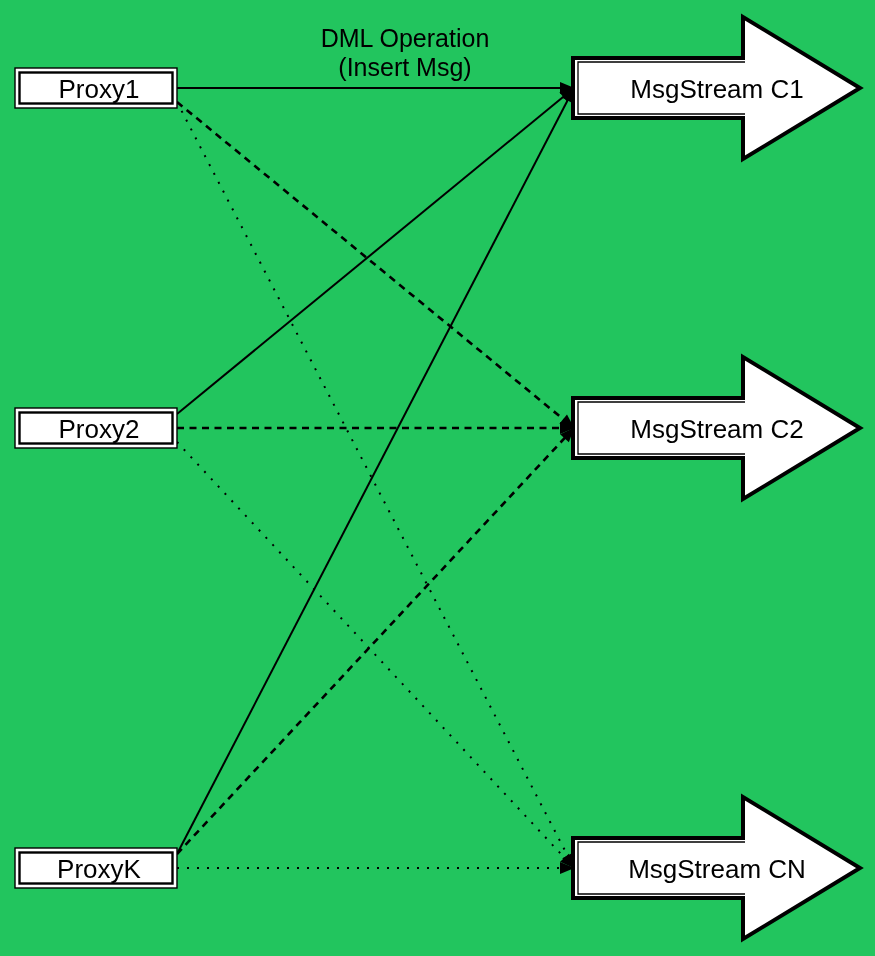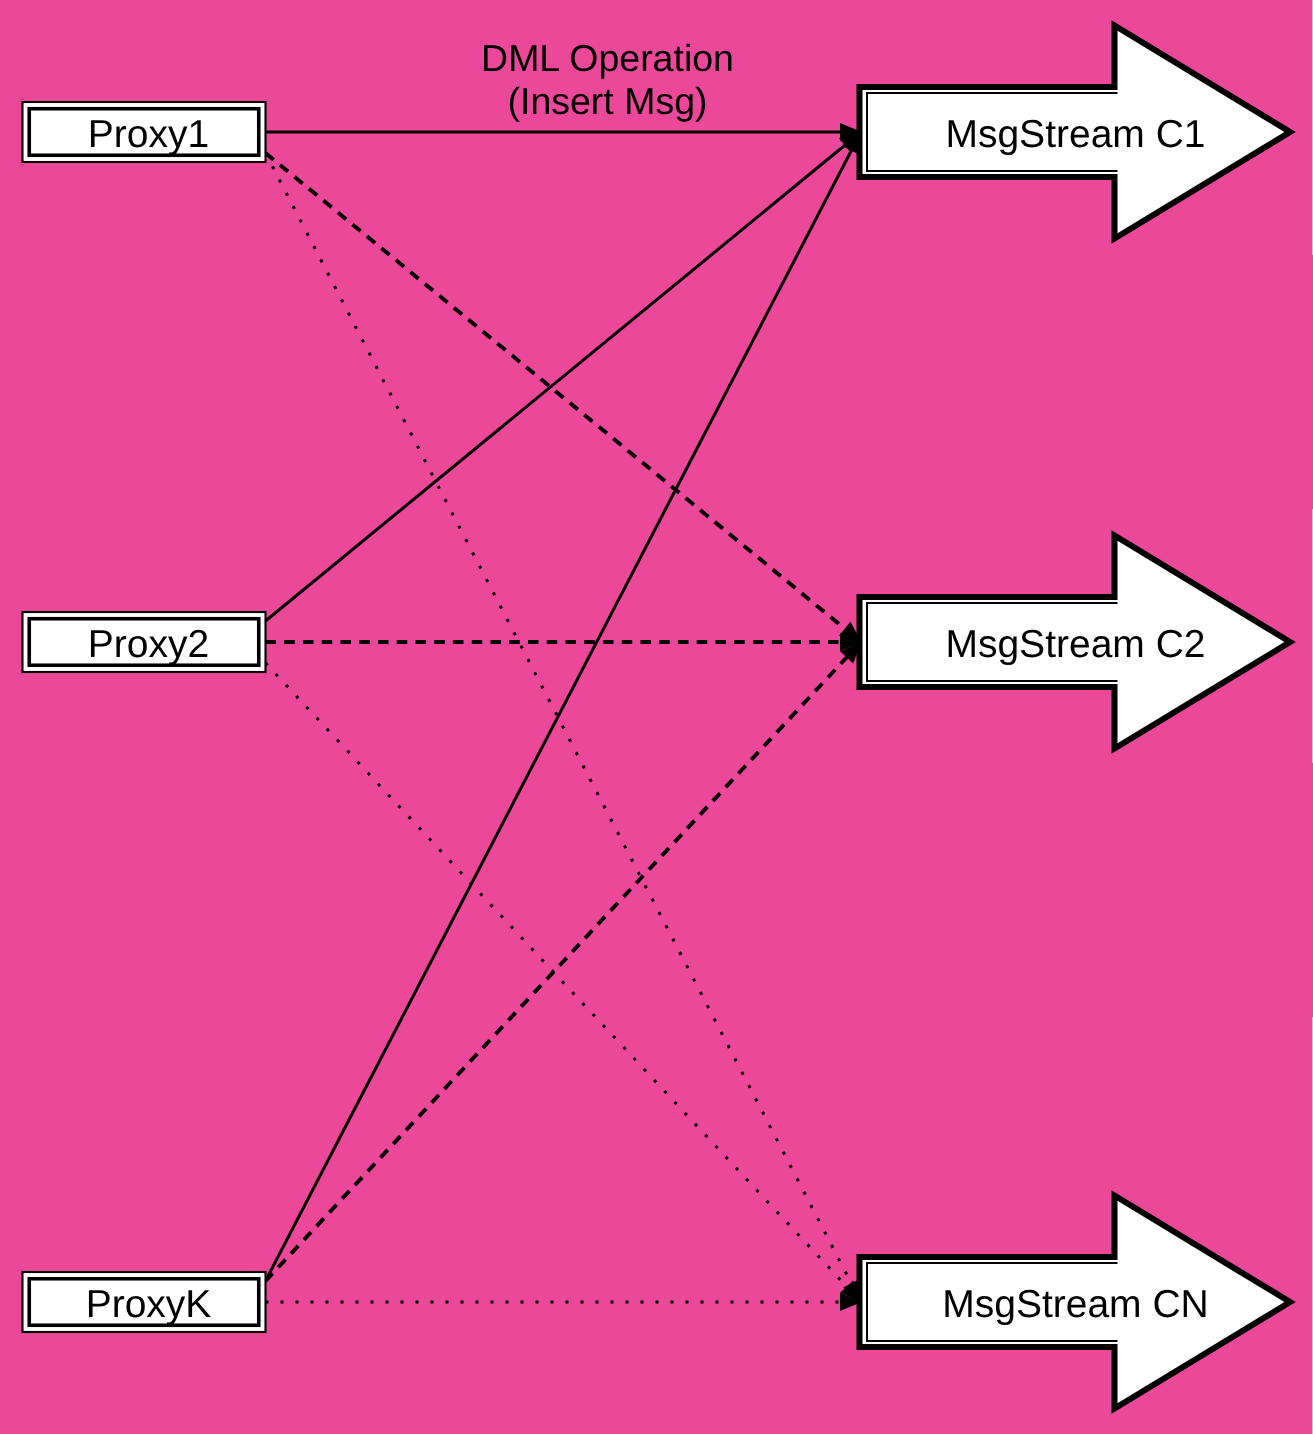--- a/index.html
+++ b/index.html
@@ -7,21 +7,21 @@
     padding: 0;
     background: #ffffff;
     width: 875px;
     height: 956px;
     overflow: hidden;
   }
   .diagram-wrap {
     position: relative;
     width: 875px;
     height: 956px;
-    background: #ec4899;
+    background: #22c55e;
   }
   svg {
     display: block;
     font-family: "Liberation Sans", sans-serif;
   }
   .node-label {
     font-size: 26px;
     fill: #000000;
     text-anchor: middle;
     dominant-baseline: central;

